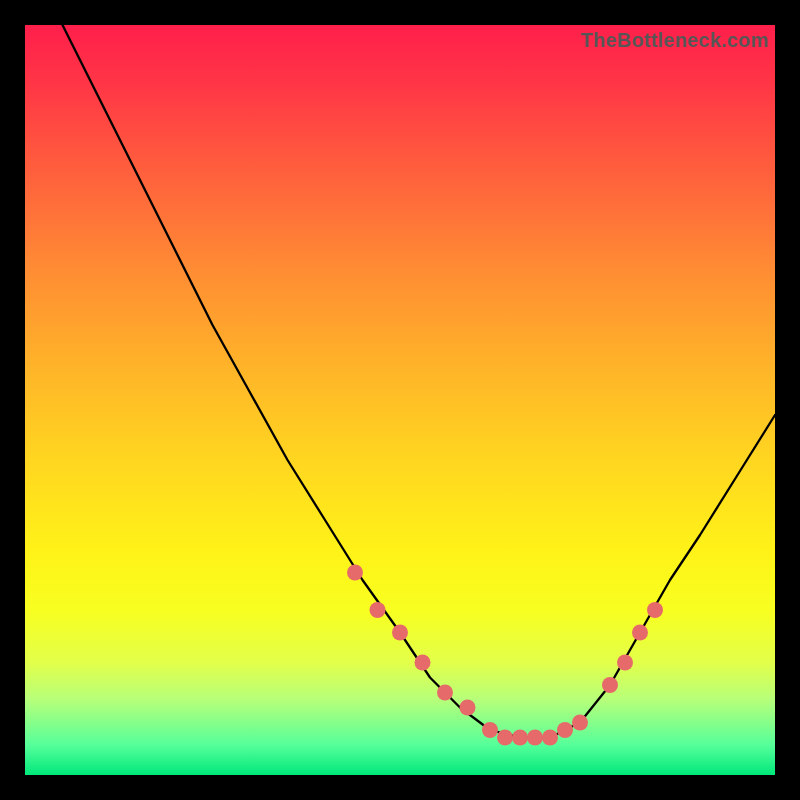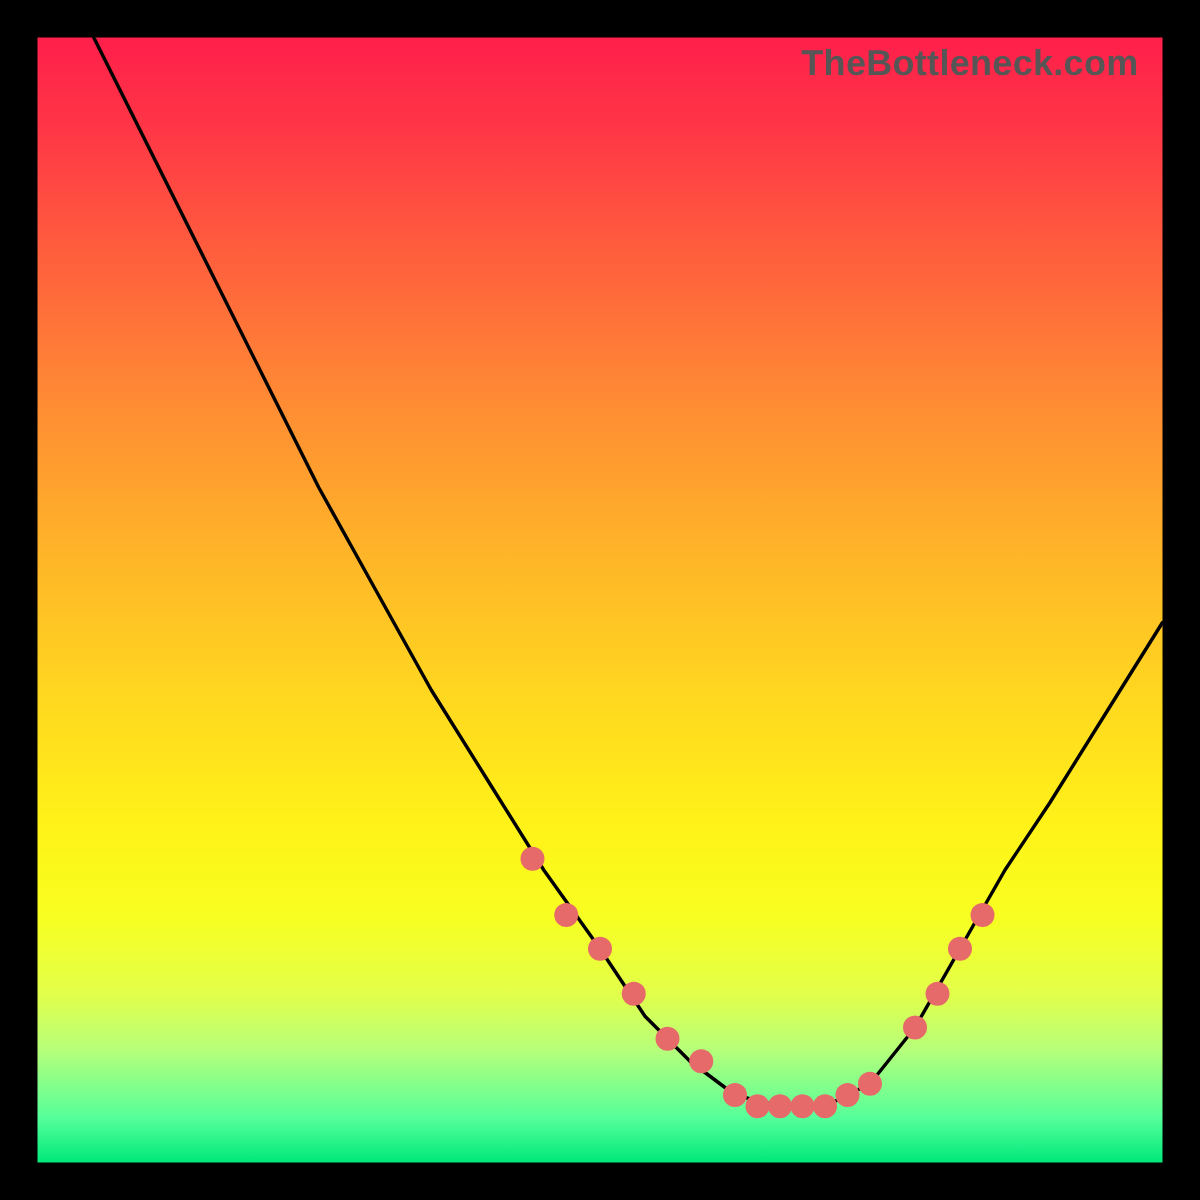--- a/index.html
+++ b/index.html
@@ -26,23 +26,23 @@
       #fff218 70%,
       #f8ff20 78%,
       #e2ff4a 85%,
       #b6ff7a 90%,
       #56ff9a 96%,
       #00e87a 100%);
   }
   .watermark {
     position: absolute;
     top: 4px;
-    right: 16px;
+    right: 6px;
     font-family: Arial, Helvetica, sans-serif;
-    font-size: 24px;
+    font-size: 20px;
     font-weight: bold;
     color: #565656;
     letter-spacing: 0.2px;
     z-index: 5;
   }
   svg.plot {
     position: absolute;
     left: 0;
     top: 0;
     width: 750px;

